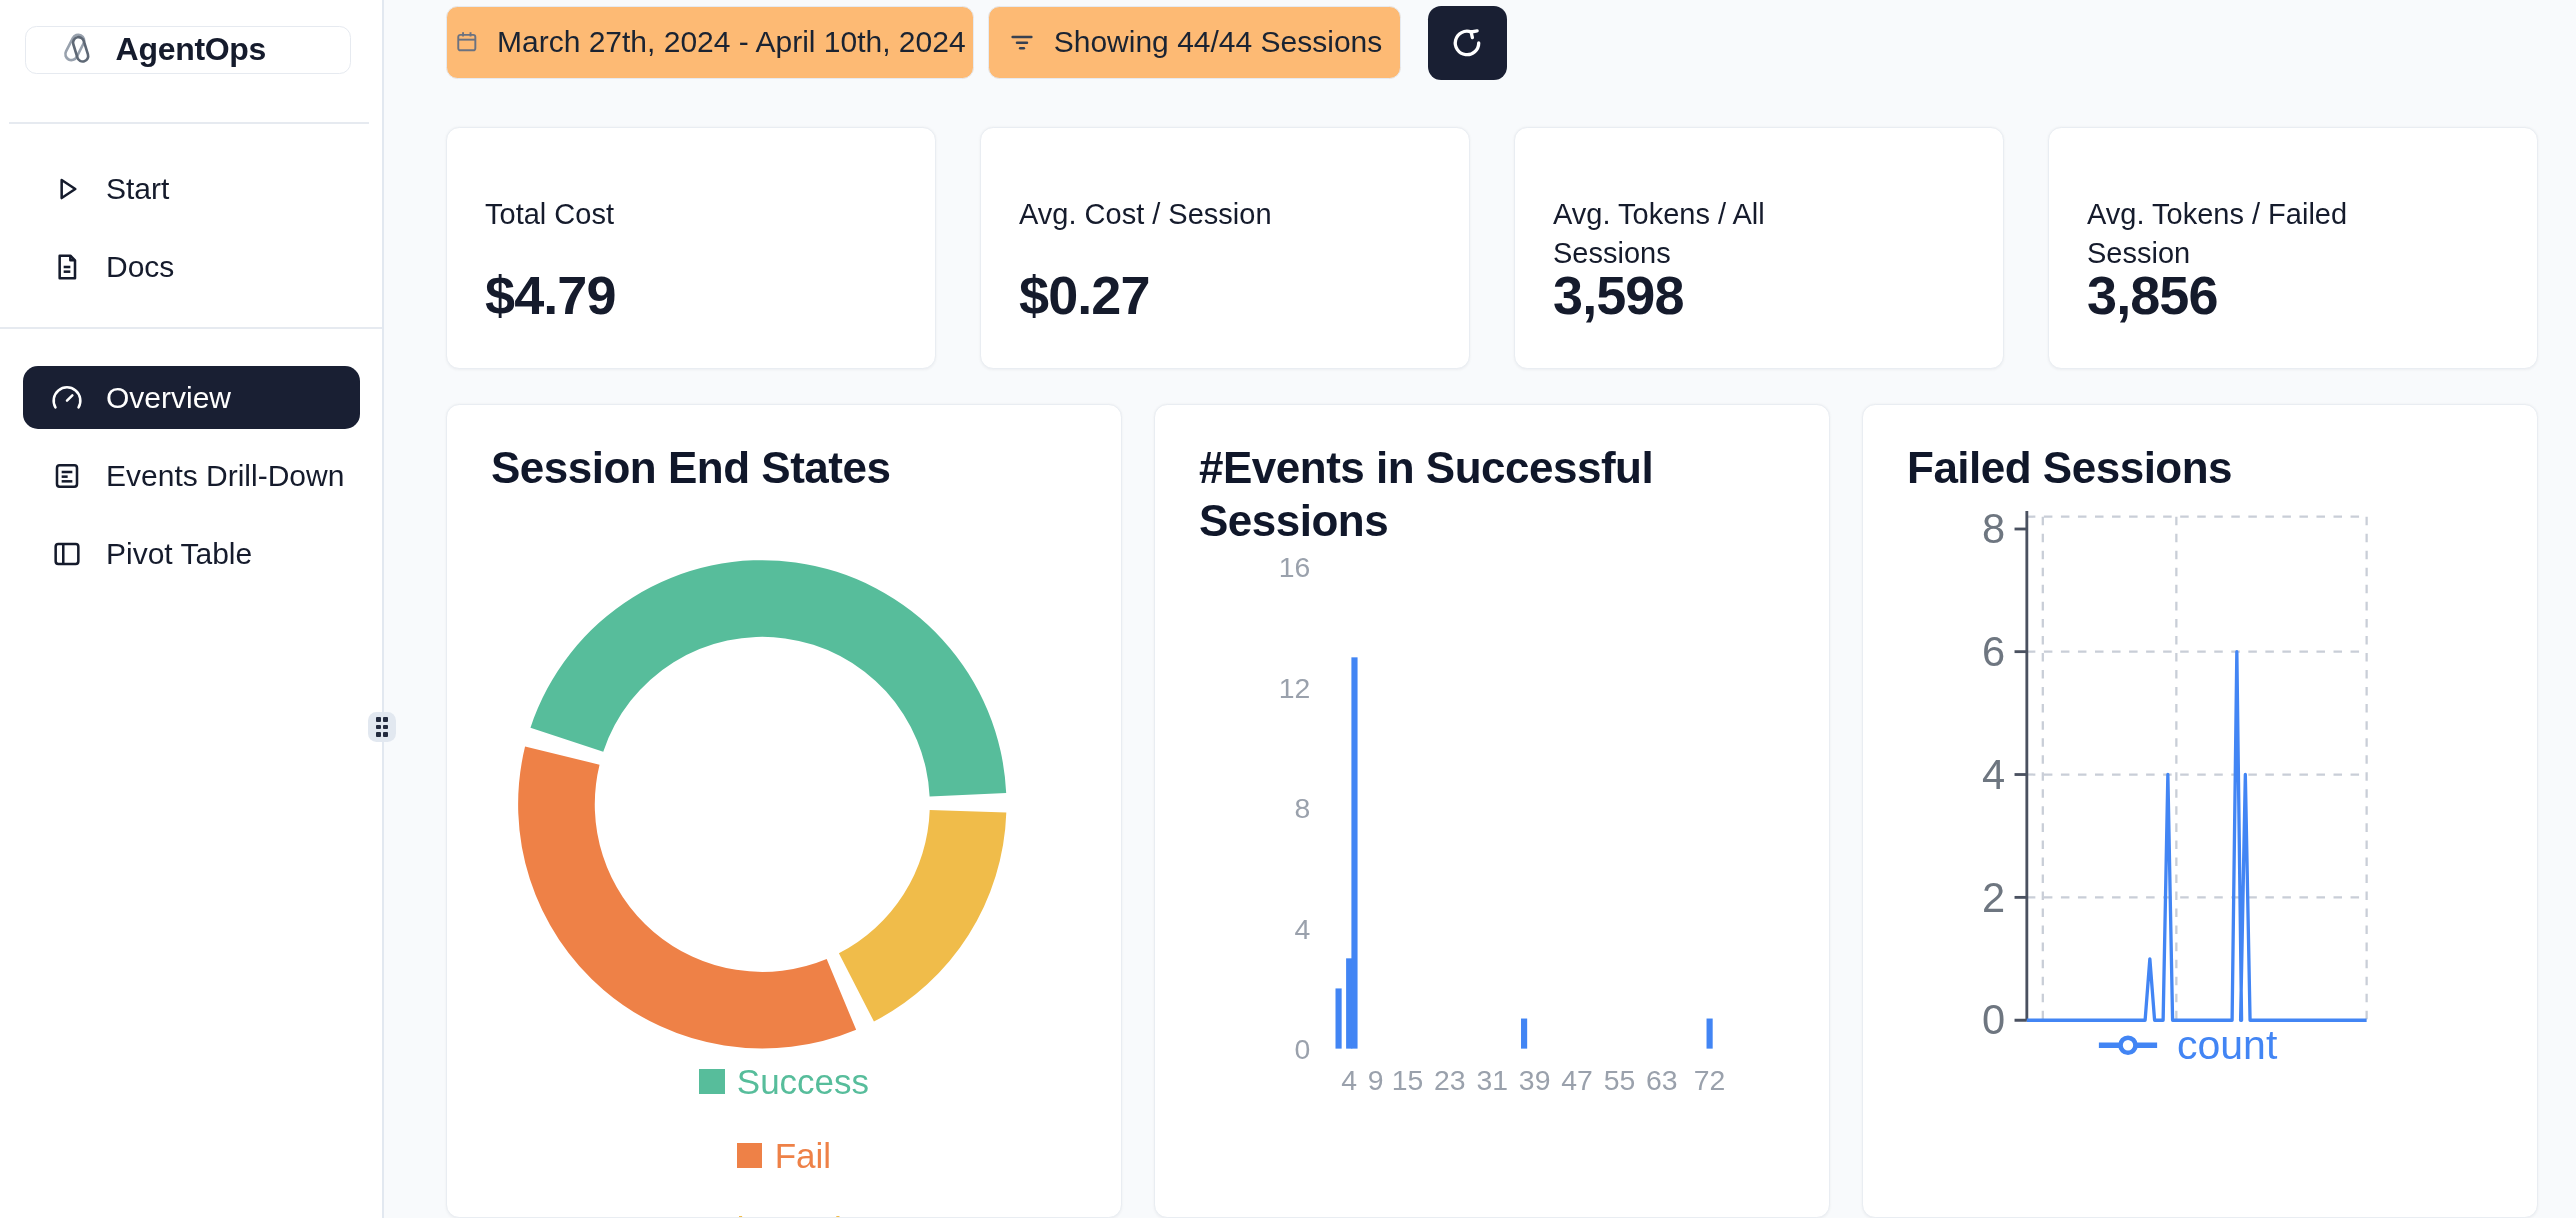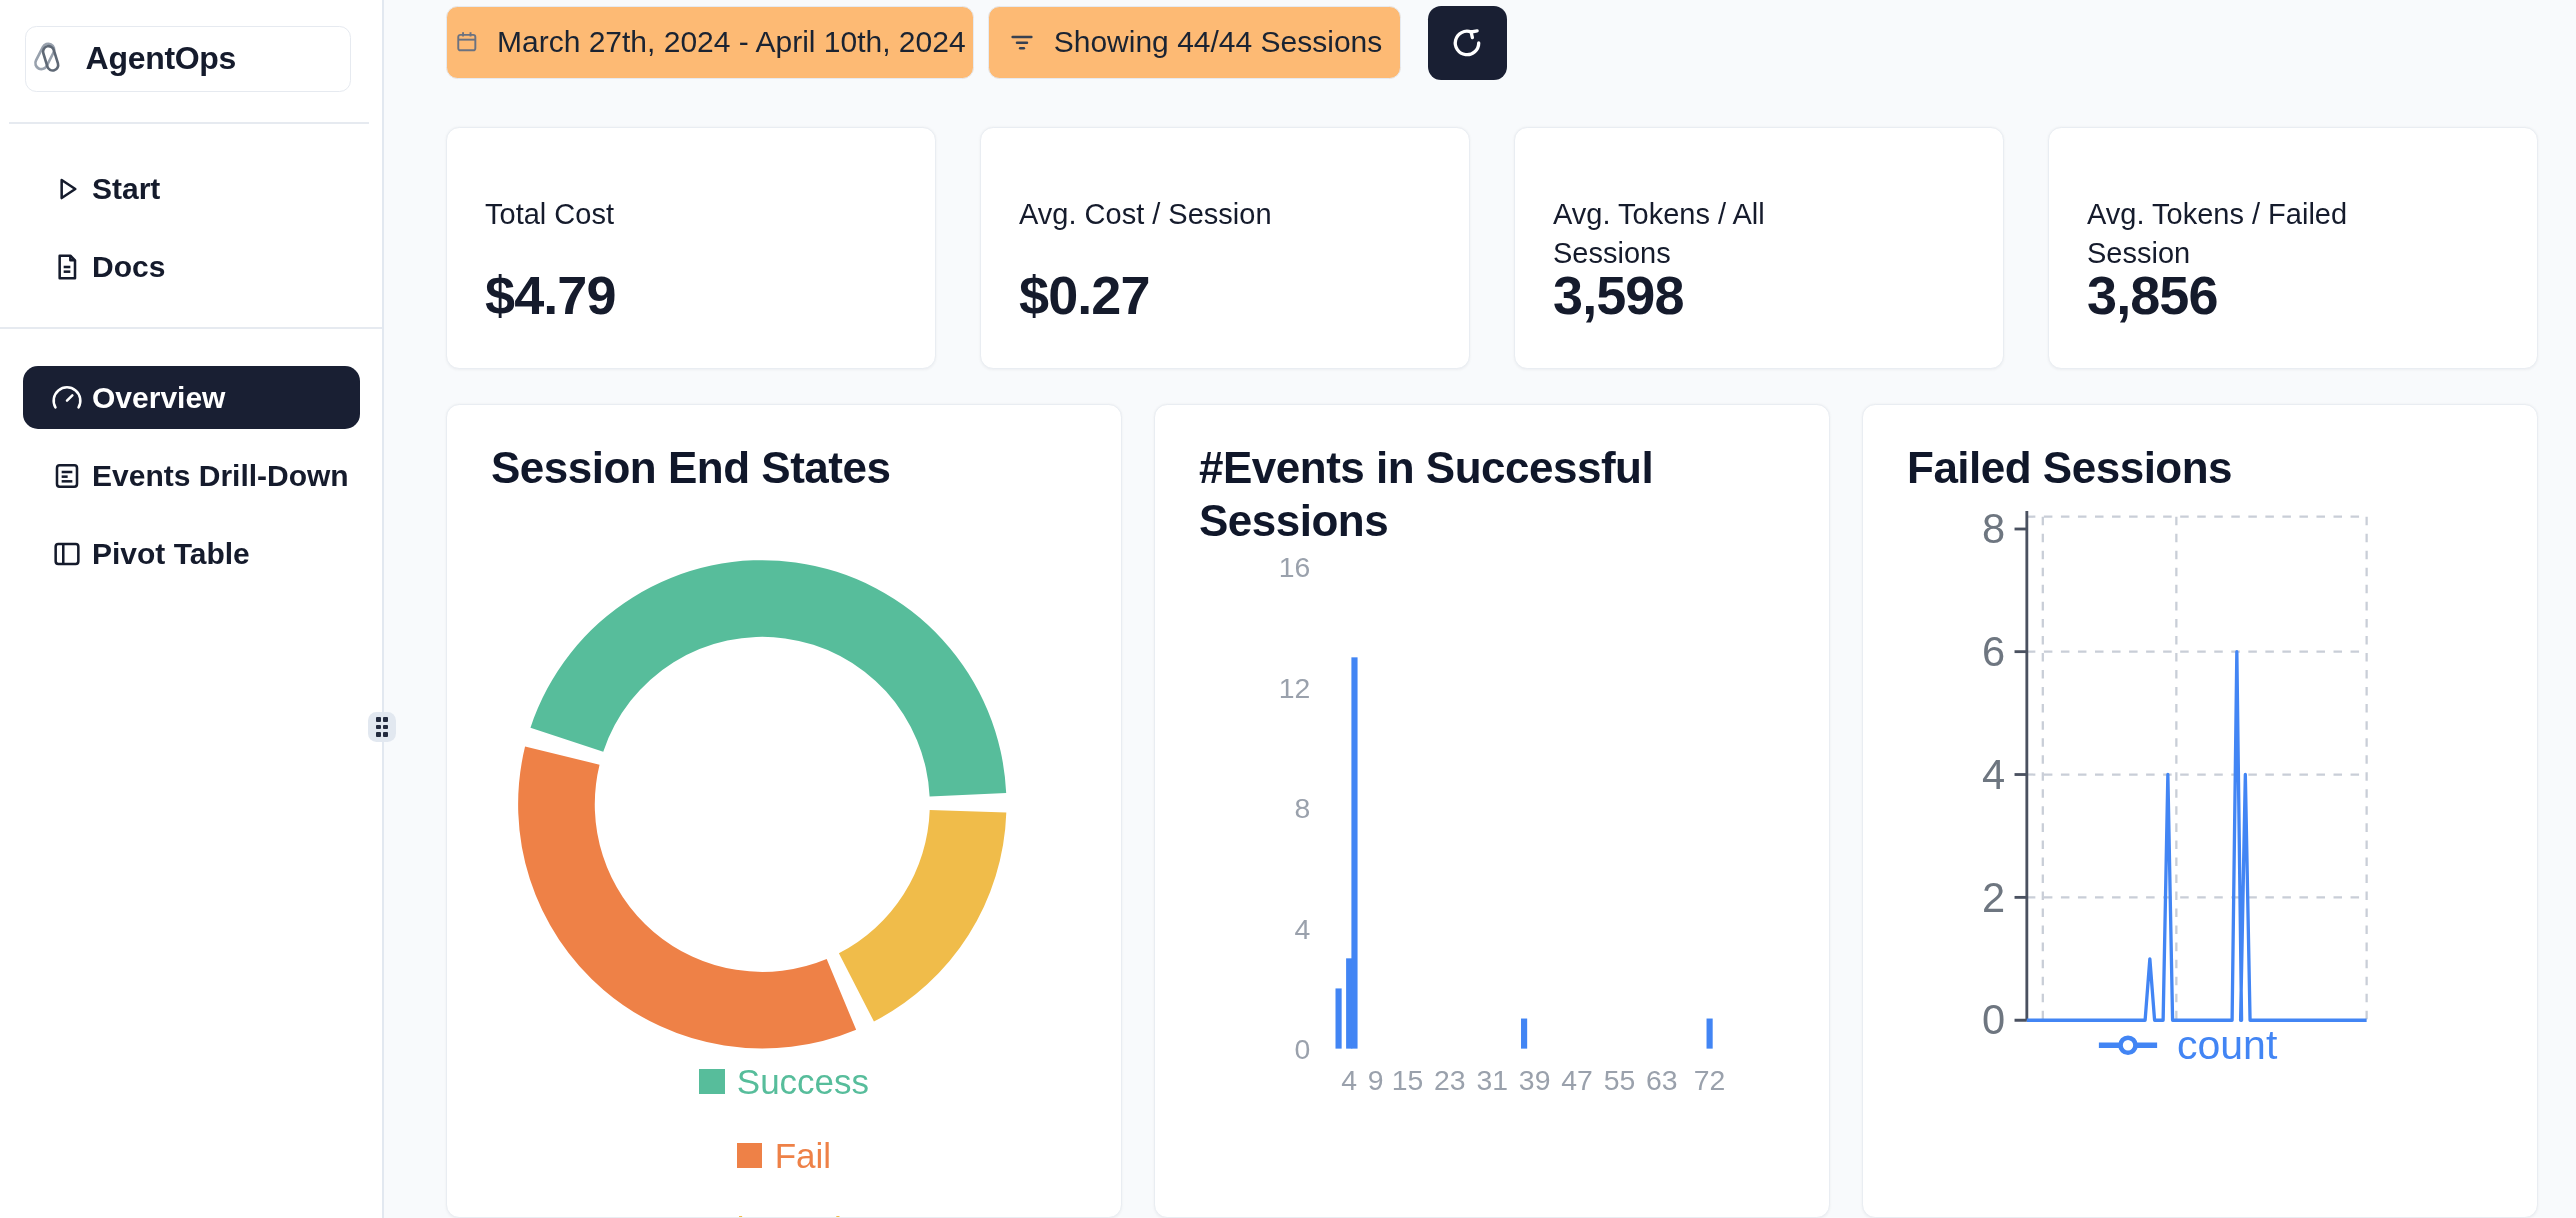--- a/index.html
+++ b/index.html
@@ -7,31 +7,31 @@
   body { background:#F8FAFC; font-family:"Liberation Sans", sans-serif; color:#151B2C; }
 
   
   .sidebar { position:absolute; left:0; top:0; width:382px; height:1219px; background:#ffffff; }
   .v-divider { position:absolute; left:382px; top:0; width:1.9px; height:1219px; background:#E2E8F0; }
   .drag-handle { position:absolute; left:368px; top:712px; width:28px; height:30px; background:#E2E8F0;
                  border-radius:8.5px; display:grid; place-items:center; cursor:col-resize; z-index:5; }
   .drag-dots { display:grid; grid-template-columns:repeat(2,4.7px); grid-auto-rows:4.7px; gap:2.8px; }
   .drag-dots i { background:#232B3E; border-radius:0.9px; }
 
-  .logo-card { position:absolute; left:24.6px; top:25.6px; width:326px; height:66px; border:1.9px solid #E6EAF0;
-               border-radius:11.4px; background:#fff; display:flex; align-items:center; gap:16px; cursor:pointer; }
+  .logo-card { position:absolute; left:24.6px; top:25.6px; width:326px; height:48px; border:1.9px solid #E6EAF0;
+               border-radius:11.4px; background:#fff; display:flex; align-items:center; gap:16px; padding-left:30px; cursor:pointer; }
   .logo-card .logo-text { font-size:32px; font-weight:700; letter-spacing:-0.3px; color:#151B2C; }
 
   .sb-divider { position:absolute; left:8.5px; width:360px; height:1.9px; background:#E6EAF0; }
   .sb-div-logo { top:122px; }
   .sb-div-nav  { top:327px; left:0; width:382px; }
 
   .nav { position:absolute; left:23px; top:157px; width:337px; }
-  .nav-item { height:63px; display:flex; align-items:center; gap:9px; padding-left:28px; font-size:30px;
-              font-weight:700; color:#151B2C; border-radius:15px; cursor:pointer; }
+  .nav-item { height:63px; display:flex; align-items:center; gap:23px; padding-left:28px; font-size:30px;
+              font-weight:400; color:#151B2C; border-radius:15px; cursor:pointer; }
   .nav-item svg { width:32px; height:32px; flex:none; }
   .nav-item.active { background:#191F33; color:#ffffff; }
   .nav-gap { height:15px; }
   .nav-space-divider { height:68px; }
 
   
   .main { position:absolute; left:384px; top:0; width:2192px; height:1219px; padding:5.7px 38px 0 62px; }
 
   .topbar { display:flex; align-items:flex-start; }
   .btn { height:73px; background:#fdba74; border:1.9px solid #E6EAF0; border-radius:11.4px; display:flex;

